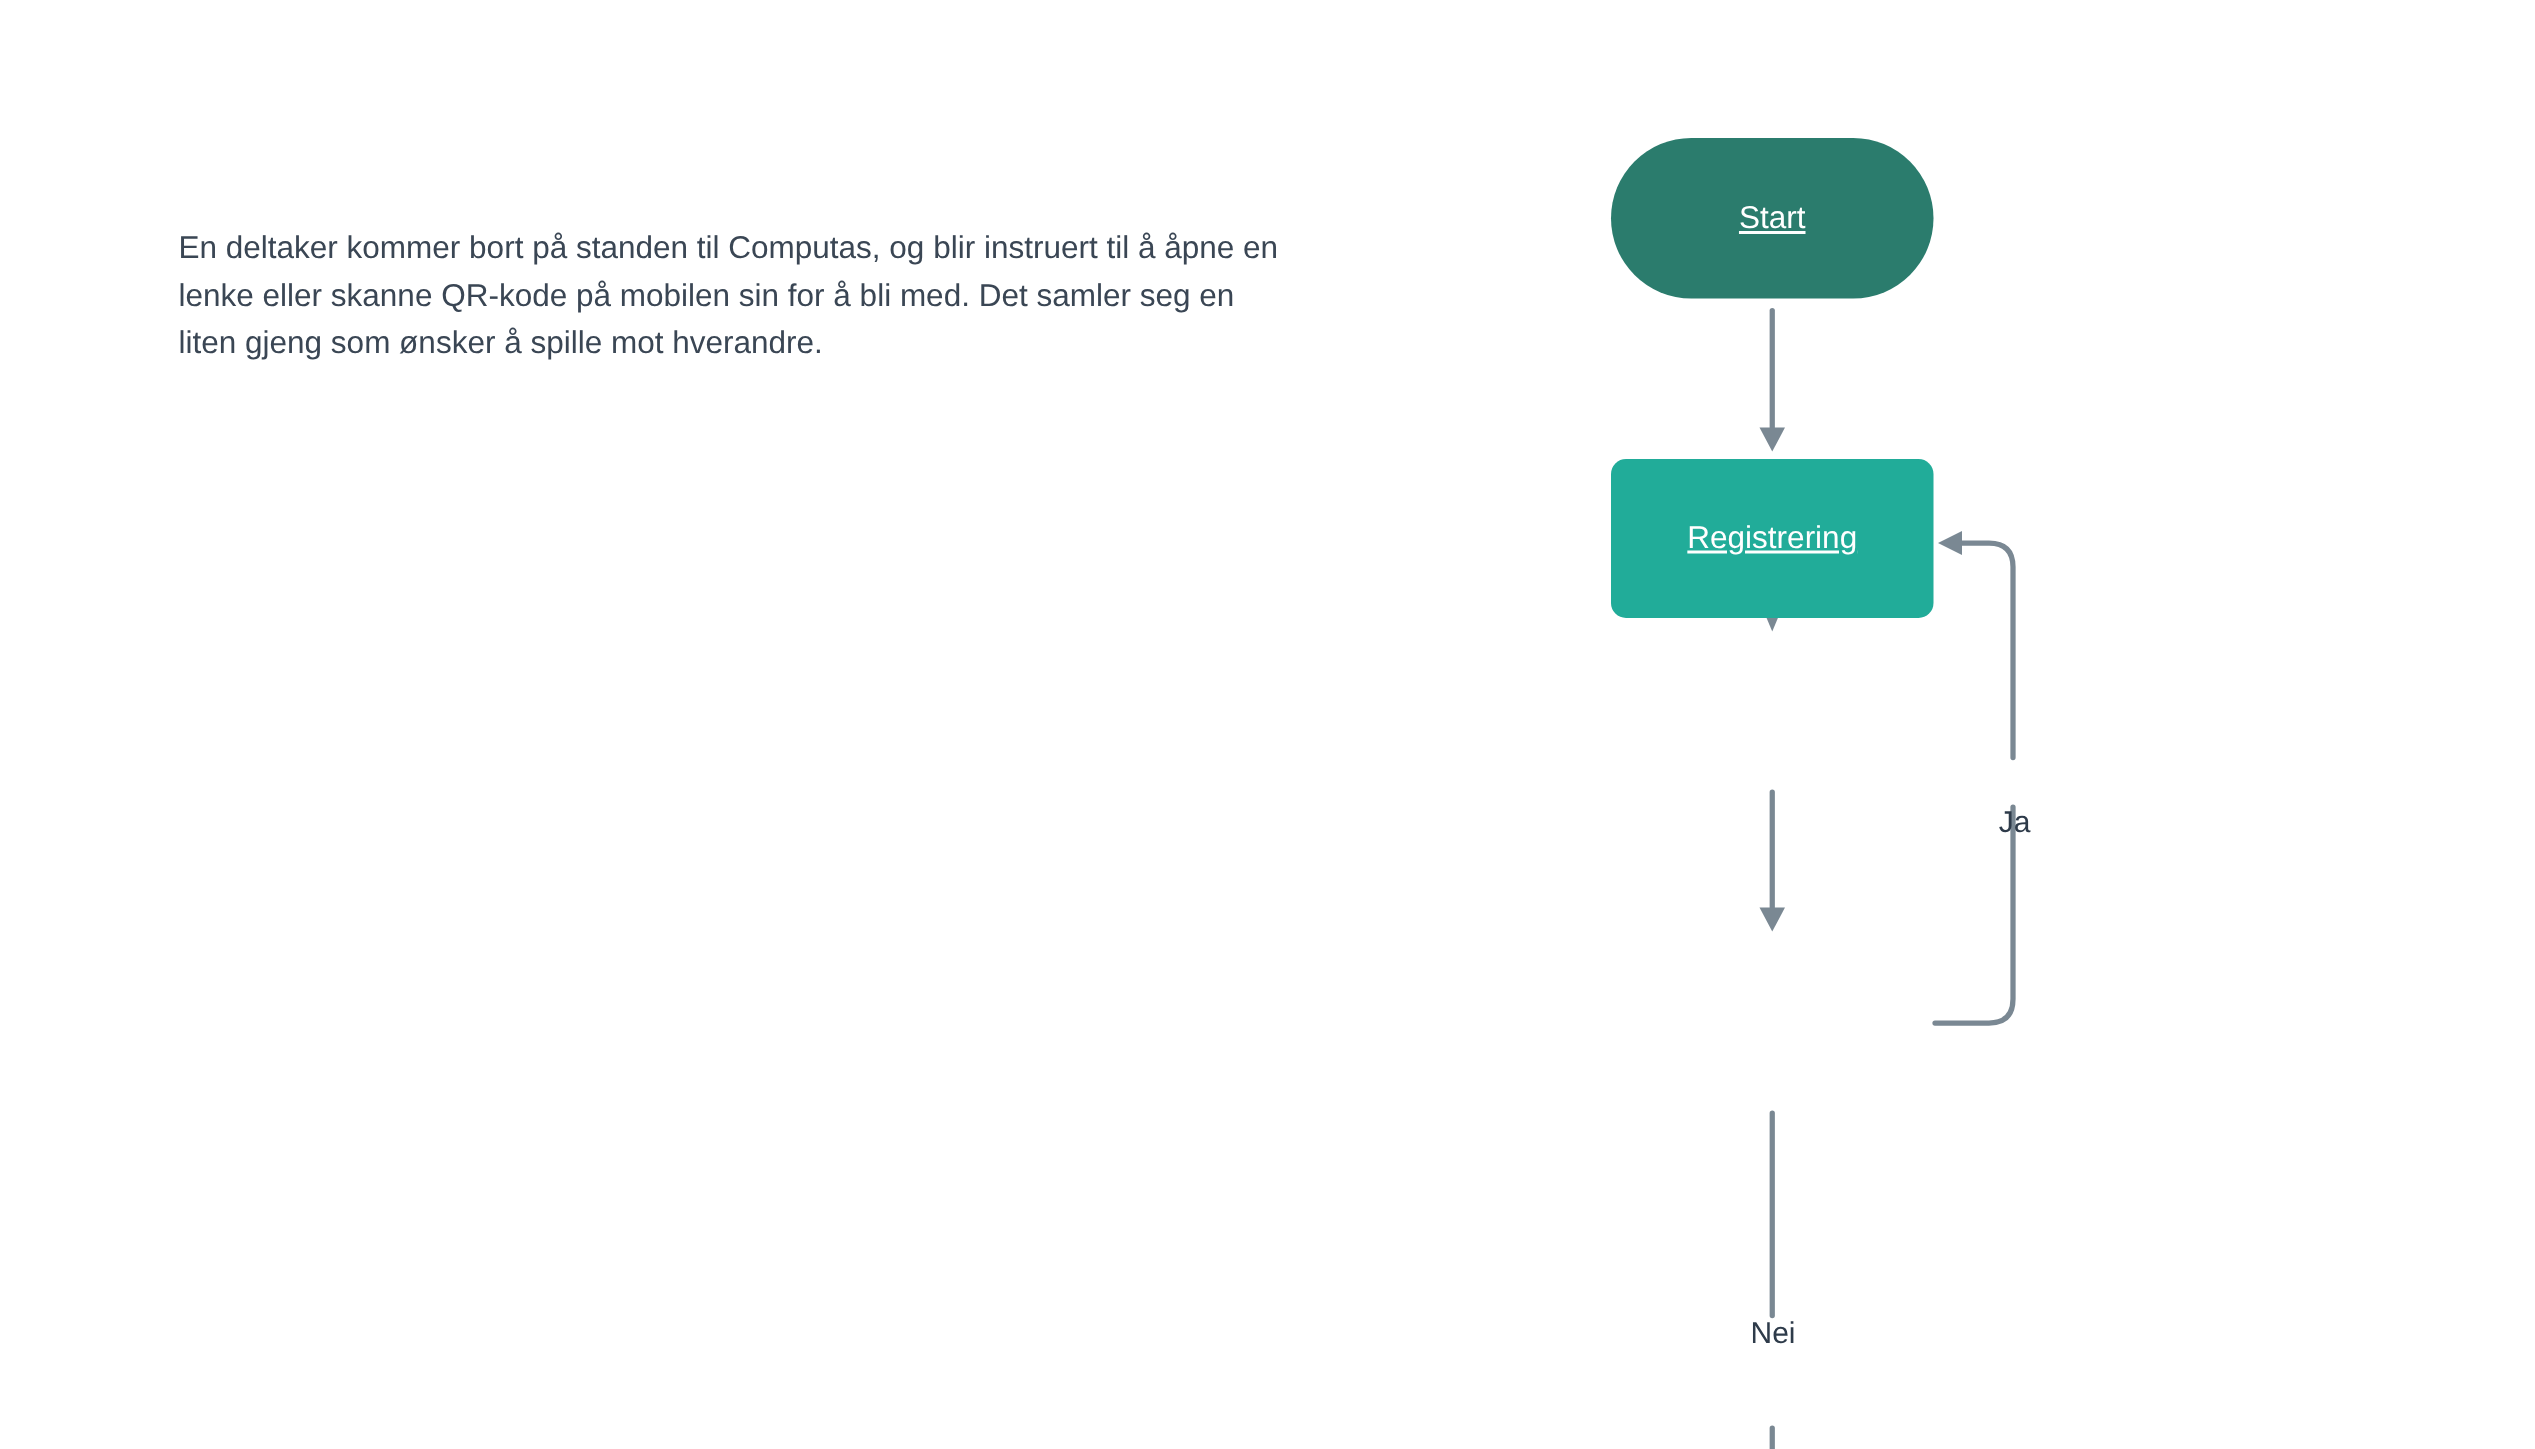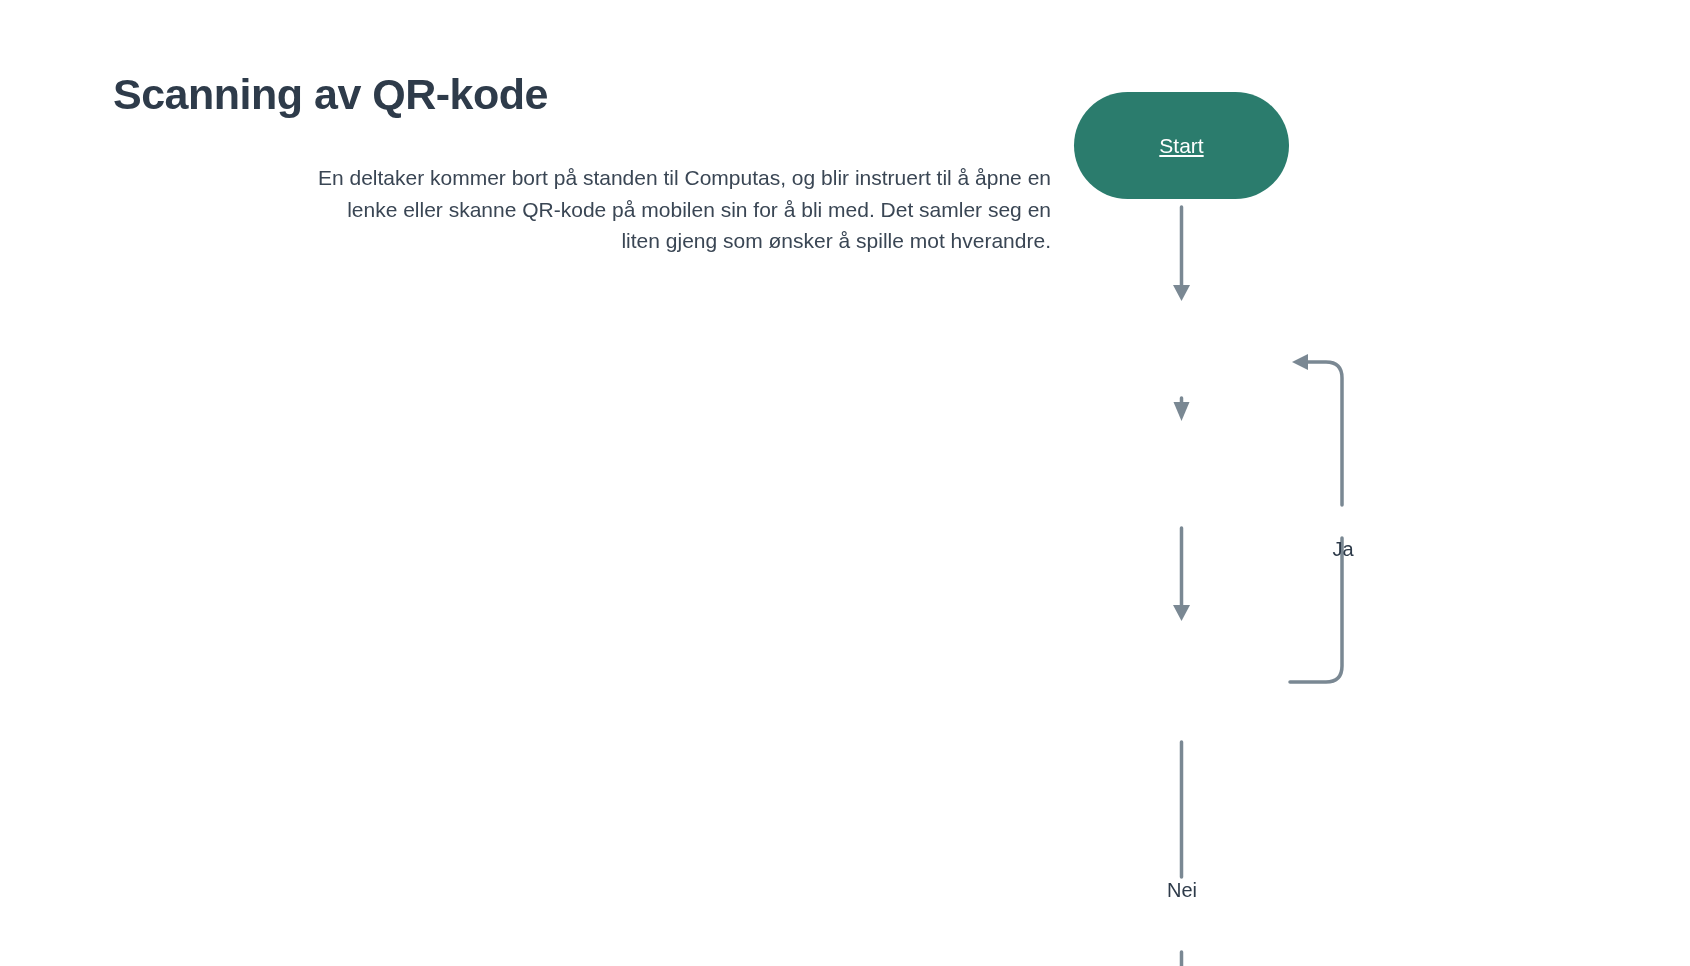--- a/index.html
+++ b/index.html
@@ -25,26 +25,25 @@
     font-size: 43px;
     font-weight: 700;
     letter-spacing: -0.5px;
     color: var(--heading-text, #2E3B4A);
   }
   .article-body {
     position: absolute;
     left: 115px;
     top: 146px;
     width: 920px;
-    margin: 16px;
+    margin: 4px;
     font-size: 21px;
     line-height: 31.5px;
     color: var(--body-text, #3A4654);
     white-space: pre-line;
-    text-align: right;
   }
 
   
   .flowchart { position: absolute; inset: 0; }
   .edges { position: absolute; left: 0; top: 0; width: 1690px; height: 966px; }
   .edges .stroke {
     fill: none;
     stroke: var(--connector, #7A8893);
     stroke-width: 3.5;
     stroke-linecap: round;
@@ -102,21 +101,20 @@
     color: var(--node-text-dark, #2E3B4A);
   }
   .edge-label-ja  { left: 1343px; top: 521px; margin-top: 28px; }
   .edge-label-nei { left: 1182px; top: 890px; }
 </style>
 </head>
 <body>
 
 <div class="page">
 
-  <h1 class="article-title">Scanning av QR-kode</h1>
 
   <p class="article-body">En deltaker kommer bort på standen til Computas, og blir instruert til å åpne en
 lenke eller skanne QR-kode på mobilen sin for å bli med. Det samler seg en
 liten gjeng som ønsker å spille mot hverandre.</p>
 
   <div class="flowchart">
 
     <svg class="edges" viewBox="0 0 1690 966" xmlns="http://www.w3.org/2000/svg">
 
       <path class="stroke" d="M1181.5 207 V286"></path>
@@ -133,20 +131,23 @@
       <polygon class="head" points="1308,354 1308,370 1292,362"></polygon>
 
       <path class="stroke" d="M1181.5 742 V877"></path>
       <path class="stroke" d="M1181.5 952 V970"></path>
     </svg>
 
     <div class="node node-start">
       <span class="node-label">Start</span>
     </div>
 
+    <div class="node node-process">
+      <span class="node-label">Registrering</span>
+    </div>
 
 
 
     <div class="edge-label edge-label-ja">Ja</div>
 
     <div class="edge-label edge-label-nei">Nei</div>
 
   </div>
 </div>
 

